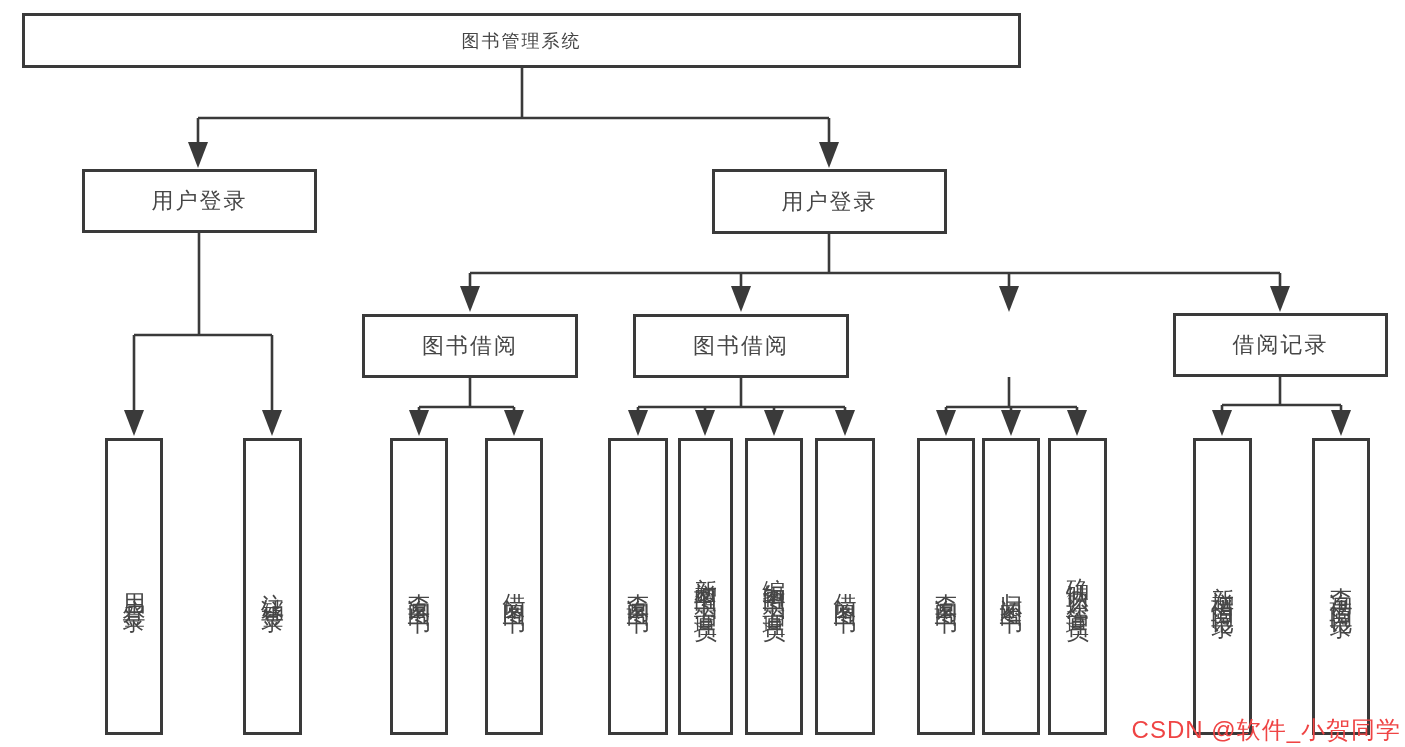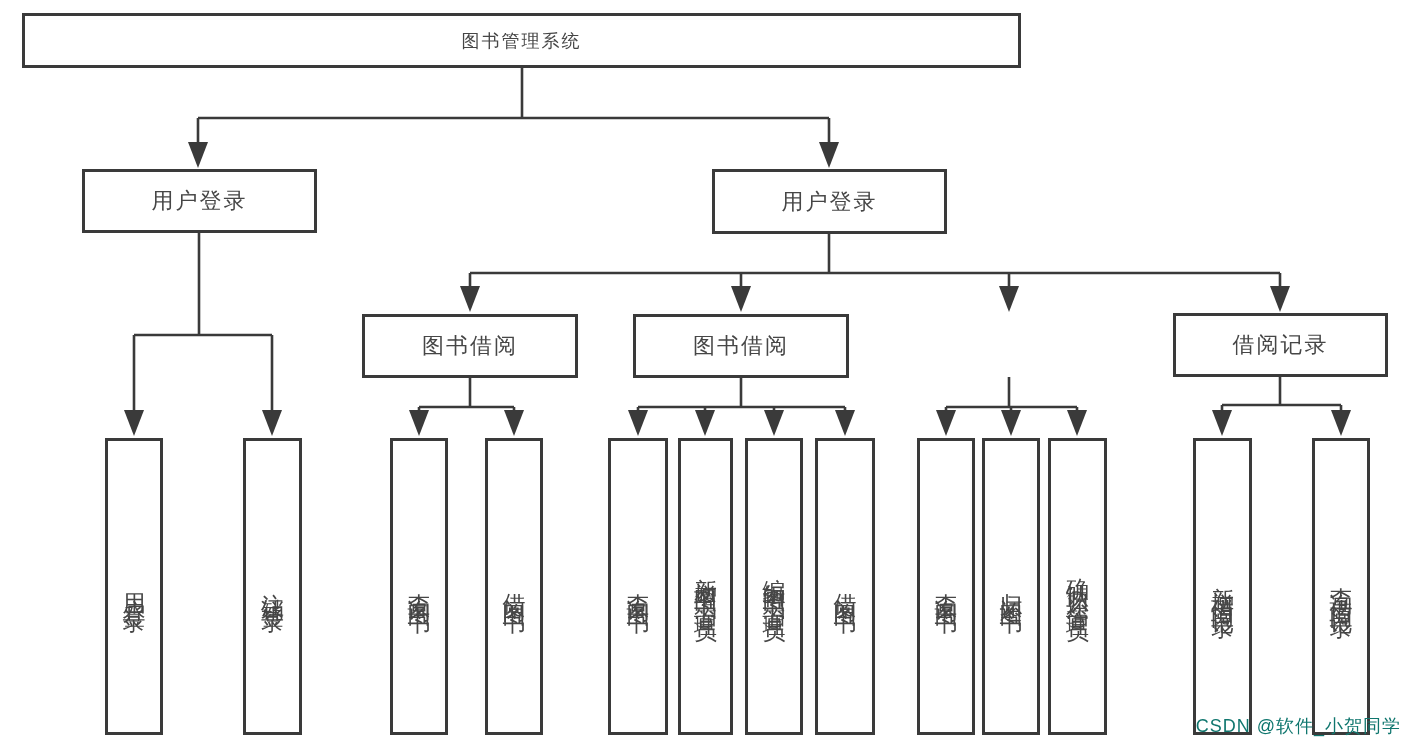--- a/index.html
+++ b/index.html
@@ -41,22 +41,22 @@
     writing-mode: vertical-rl;
     text-orientation: mixed;
     font-size: 23px;
     letter-spacing: 6px;
     line-height: 1;
   }
   .watermark {
     position: absolute;
     right: 4px;
     top: 714px;
-    font-size: 18px;
-    color: #0f766e;
+    font-size: 24px;
+    color: #ef4444;
     letter-spacing: 1px;
     white-space: nowrap;
   }
 </style>
 </head>
 <body>
 
 <div class="stage">
 
   <svg class="connectors" viewBox="0 0 1405 747" xmlns="http://www.w3.org/2000/svg">

